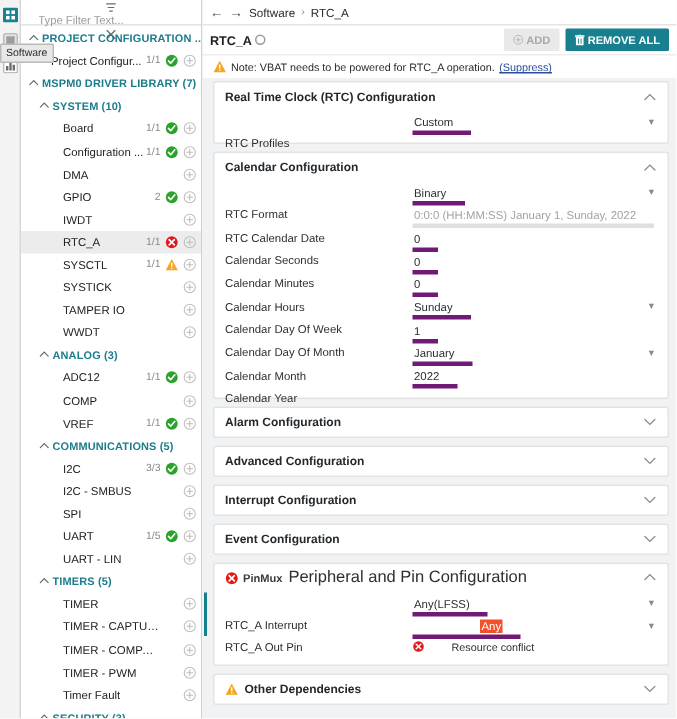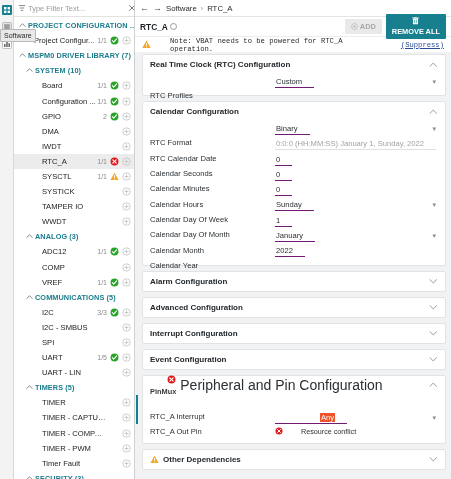--- a/index.html
+++ b/index.html
@@ -36,20 +36,21 @@
     border-right: 1px solid #d0d0d0;
     display: flex; flex-direction: column;
     overflow: hidden;
   }
   #filter-bar {
     height: 17px; min-height: 17px;
     display: flex; align-items: center;
     border-bottom: 1px solid #e2e2e2;
     padding: 0 3px;
     background: #fff;
+    flex-direction: column;
   }
   #filter-input {
     flex: 1; border: none; outline: none;
     font-family: "Liberation Sans", sans-serif;
     font-size: 7.5px; color: #333;
     background: transparent;
     padding: 0 2px;
   }
   #filter-input::placeholder { color: #9b9b9b; }
   .ico-filter, .ico-clear {
@@ -132,76 +133,76 @@
     display: flex; align-items: center; gap: 2px;
     background: #e9e9e9; color: #a8a8a8;
     font-size: 7.4px; font-weight: bold;
     padding: 3px 6px; border-radius: 1px;
     margin-right: 4px;
   }
   #btn-remove-all {
     display: flex; align-items: center; gap: 2px;
     background: #187f8f; color: #ffffff;
     font-size: 7.4px; font-weight: bold;
-    padding: 3px 6px; border-radius: 1px; flex-direction: column;
+    padding: 3px 6px; border-radius: 1px;
   }
   #note-bar {
     height: 15px; min-height: 15px;
     display: flex; align-items: center;
-    padding: 0 7px; gap: 19px;
-    font-size: 7.2px; color: #2b2b2b; font-family: Liberation Mono, monospace;
-  }
-  .note-link { color: #2a4d9e; text-decoration: underline; margin-left: 32px; }
+    padding: 0 7px; gap: 3px;
+    font-size: 7.2px; color: #2b2b2b;
+  }
+  .note-link { color: #2a4d9e; text-decoration: underline; }
 
   #scroll-area {
     flex: 1;
     background: #f1f2f3;
     padding: 2px 5px 5px 7px;
     overflow: hidden;
   }
   .card {
     background: #ffffff;
     border: 1px solid #e3e3e3;
     border-radius: 2px;
     margin-bottom: 5px;
   }
   .card-head {
     display: flex; align-items: center;
     height: 19px;
     padding: 0 7px;
     gap: 4px;
   }
   .card-title { font-size: 8px; font-weight: bold; color: #23282c; }
-  .card-title.reg { font-weight: normal; font-size: 14px; color: #2b3034; }
+  .card-title.reg { font-weight: normal; font-size: 11px; color: #2b3034; }
   .card-head-spacer { flex: 1; }
   .caret { color: #7a7a7a; width: 9px; text-align: center; }
 
   .card-body { padding: 0 7px 6px 7px; }
   .frow {
     display: flex; align-items: center;
     height: 15.3px;
   }
   .flabel { width: 125px; flex: 0 0 125px; font-size: 7.6px; color: #2b3034; margin-top: 28px; }
   .fctl { flex: 1; position: relative; }
   .fval {
-    border-bottom: 1px solid #701a75;
+    border-bottom: 3px solid #701a75;
     font-size: 7.6px; color: #2b3034;
     padding: 0 12px 1px 1px;
     height: 12px; line-height: 12px;
     white-space: nowrap; overflow: hidden;
   }
   .fval.muted { color: #a3a3a3; border-bottom-color: #e0e0e0; }
   .hl-text { background: #f0522a; color: #ffffff; padding: 0 1px; margin-left: 44px; }
   .ddarrow {
     position: absolute; right: 2px; top: 2px;
     color: #8a8a8a; font-size: 7px; line-height: 7px;
   }
 
   .pinmux-badge {
-    display: inline-flex; align-items: flex-end; gap: 3px; flex-direction: column;
+    display: inline-flex; align-items: flex-start; gap: 3px;
   }
   .pm-label { font-size: 7.4px; font-weight: bold; color: #3a3a3a; }
 
   .accent-row { position: relative; }
   .accent-bar {
     position: absolute; left: -7px; top: 0;
     width: 2px; height: 29px;
     background: #14808f;
   }
   .err-row {
@@ -331,40 +332,40 @@
           </span>
           <span class="addbtn">
             <svg width="9" height="9" viewBox="0 0 10 10">
               <circle cx="5" cy="5" r="4.1" fill="none" stroke="#bdbdbd" stroke-width="0.8"></circle>
               <line x1="5" y1="2.6" x2="5" y2="7.4" stroke="#bdbdbd" stroke-width="0.8"></line>
               <line x1="2.6" y1="5" x2="7.4" y2="5" stroke="#bdbdbd" stroke-width="0.8"></line>
             </svg>
           </span>
         </div>
         <div class="leaf-row ind3">
+          <span class="leaf-name">DMA</span>
+          <span class="leaf-count"></span>
+          <span class="badge blank"></span>
+          <span class="addbtn">
+            <svg width="9" height="9" viewBox="0 0 10 10">
+              <circle cx="5" cy="5" r="4.1" fill="none" stroke="#bdbdbd" stroke-width="0.8"></circle>
+              <line x1="5" y1="2.6" x2="5" y2="7.4" stroke="#bdbdbd" stroke-width="0.8"></line>
+              <line x1="2.6" y1="5" x2="7.4" y2="5" stroke="#bdbdbd" stroke-width="0.8"></line>
+            </svg>
+          </span>
+        </div>
+        <div class="leaf-row ind3">
           <span class="leaf-name">GPIO</span>
           <span class="leaf-count">2</span>
           <span class="badge">
             <svg width="9" height="9" viewBox="0 0 10 10">
               <circle cx="5" cy="5" r="4.4" fill="#29a329"></circle>
               <path d="M2.6 5.1 L4.2 6.8 L7.3 3.2" fill="none" stroke="#fff" stroke-width="1.2" stroke-linecap="round" stroke-linejoin="round"></path>
             </svg>
           </span>
-          <span class="addbtn">
-            <svg width="9" height="9" viewBox="0 0 10 10">
-              <circle cx="5" cy="5" r="4.1" fill="none" stroke="#bdbdbd" stroke-width="0.8"></circle>
-              <line x1="5" y1="2.6" x2="5" y2="7.4" stroke="#bdbdbd" stroke-width="0.8"></line>
-              <line x1="2.6" y1="5" x2="7.4" y2="5" stroke="#bdbdbd" stroke-width="0.8"></line>
-            </svg>
-          </span>
-        </div>
-        <div class="leaf-row ind3">
-          <span class="leaf-name">DMA</span>
-          <span class="leaf-count"></span>
-          <span class="badge blank"></span>
           <span class="addbtn">
             <svg width="9" height="9" viewBox="0 0 10 10">
               <circle cx="5" cy="5" r="4.1" fill="none" stroke="#bdbdbd" stroke-width="0.8"></circle>
               <line x1="5" y1="2.6" x2="5" y2="7.4" stroke="#bdbdbd" stroke-width="0.8"></line>
               <line x1="2.6" y1="5" x2="7.4" y2="5" stroke="#bdbdbd" stroke-width="0.8"></line>
             </svg>
           </span>
         </div>
         <div class="leaf-row ind3">
           <span class="leaf-name">IWDT</span>
@@ -841,20 +842,21 @@
             <span class="caret">
               <svg width="9" height="8" viewBox="0 0 9.5 8">
                 <path d="M1 5.4 L4.5 2 L8 5.4" fill="none" stroke="#8a8a8a" stroke-width="0.9" stroke-linecap="round"></path>
               </svg>
             </span>
           </div>
           <div class="card-body accent-row">
             <span class="accent-bar" style="top: 0px;"></span>
             <div class="frow">
               <span class="flabel">RTC_A Interrupt</span>
+              <span class="fctl"><span class="fval"><span>Any(LFSS)</span></span><span class="ddarrow">▾</span></span>
             </div>
             <div class="frow">
               <span class="flabel">RTC_A Out Pin</span>
               <span class="fctl"><span class="fval"><span class="hl-text">Any</span></span><span class="ddarrow">▾</span></span>
             </div>
             <div class="err-row">
               <span>
                 <svg width="8" height="8" viewBox="0 0 10 10">
                   <circle cx="5" cy="5" r="4.4" fill="#e01b1b"></circle>
                   <line x1="3.1" y1="3.1" x2="6.9" y2="6.9" stroke="#fff" stroke-width="1.2" stroke-linecap="round"></line>

